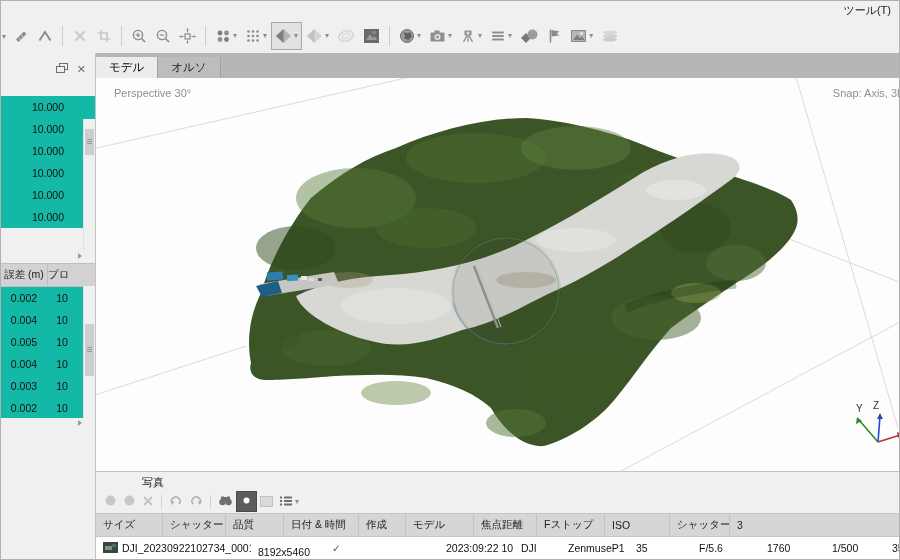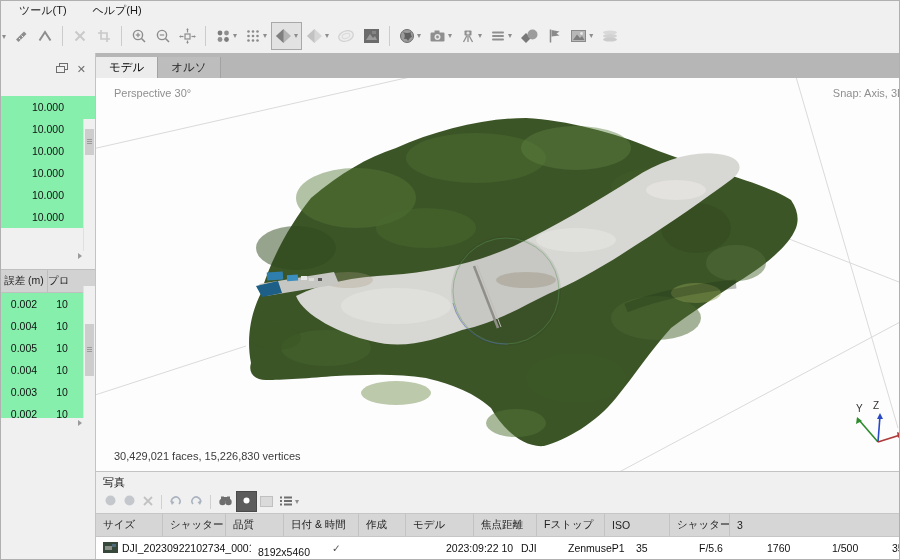--- a/index.html
+++ b/index.html
@@ -1,20 +1,20 @@
 <!DOCTYPE html>
 <html><head>
 <meta charset="utf-8">
 <style>
   html,body{margin:0;padding:0;}
   body{width:900px;height:560px;font-family:"Liberation Sans",sans-serif;background:#e9e9e9;}
   .app{position:relative;width:898px;height:558px;border:1px solid #b0b0b0;background:#f0f0f0;overflow:hidden;}
 
   
-  .menubar{position:absolute;left:0;top:0;width:100%;height:18px;background:#f0f0f0;display:flex;align-items:flex-start;}
+  .menubar{position:absolute;left:0;top:0;width:100%;height:18px;background:#f0f0f0;display:flex;align-items:flex-end;flex-direction:column;}
   .menu-item{font-size:11px;color:#1a1a1a;padding:2px 8px;margin-left:10px;cursor:default;}
   .menu-item:first-child{margin-left:10px;}
 
   
   .toolbar{position:absolute;left:0;top:18px;width:100%;height:34px;background:#f0f0f0;display:flex;align-items:center;border-bottom:1px solid #dcdcdc;}
   .tb{height:26px;display:flex;align-items:center;padding:0 3px;border:1px solid transparent;}
   .tb svg{display:block;}
   .tb.active{background:#e2e2e2;border:1px solid #a8a8a8;}
   .tsep{width:1px;height:20px;background:#cccccc;margin:0 5px;}
   .caret{font-size:8px;color:#8d8d8d;margin-left:2px;line-height:1;}
@@ -24,21 +24,21 @@
   .left-panel{position:absolute;left:0;top:52px;width:95px;height:506px;background:#f0f0f0;border-right:1px solid #c3c3c3;box-sizing:border-box;}
   .dock-controls{position:absolute;top:7px;right:9px;display:flex;gap:9px;align-items:center;}
   .dock-close{font-size:11px;color:#6e6e6e;line-height:1;}
   .ltable{position:absolute;left:0;width:94px;}
   .lt-headrow{display:flex;height:22px;background:#d2d2d2;border-top:1px solid #c0c0c0;border-bottom:1px solid #c0c0c0;}
   .lt-marker{width:15px;border-right:1px solid #bdbdbd;background:#cdcdcd;}
   .lt-h{flex:1;font-size:10.5px;color:#222;display:flex;align-items:center;justify-content:center;overflow:hidden;white-space:nowrap;}
   .lt-h2a{width:46px;border-right:1px solid #bdbdbd;font-size:10.5px;color:#222;display:flex;align-items:center;justify-content:center;}
   .lt-h2b{width:22px;font-size:10.5px;color:#222;display:flex;align-items:center;overflow:hidden;white-space:nowrap;}
   .lt-body{background:#ffffff;}
-  .lt-row{height:22px;display:flex;align-items:center;background:#86efac;}
+  .lt-row{height:22px;display:flex;align-items:center;background:#14b8a6;}
   .lt-cell{flex:1;text-align:center;font-size:10.5px;color:#111;}
   .lt-c2a{width:46px;text-align:center;font-size:10.5px;color:#111;}
   .lt-c2b{width:30px;text-align:center;font-size:10.5px;color:#111;}
   .vscroll{position:absolute;right:0;width:11px;background:#f0f0f0;border-left:1px solid #e0e0e0;}
   .vthumb{position:absolute;left:1px;width:9px;background:#cdcdcd;}
   .vthumb .grip{position:absolute;left:2px;top:50%;margin-top:-3px;width:5px;height:1px;background:#9a9a9a;box-shadow:0 2px 0 #9a9a9a,0 4px 0 #9a9a9a;}
   .hscroll{position:absolute;left:0;width:94px;height:10px;background:#f0f0f0;}
   .hscroll .arr{position:absolute;right:13px;top:2px;width:0;height:0;border-top:3px solid transparent;border-bottom:3px solid transparent;border-left:4px solid #9a9a9a;}
 
   
@@ -47,21 +47,21 @@
   .tab.active{background:#ececec;color:#000;}
 
   
   .viewport{position:absolute;left:95px;top:77px;right:0;height:393px;background:#fdfdfd;overflow:hidden;}
   .vp-label{position:absolute;font-size:11px;color:#8f8f8f;white-space:nowrap;}
   .vp-stats{position:absolute;left:18px;bottom:9px;font-size:11px;color:#3c3c3c;white-space:nowrap;}
   .axis-label{position:absolute;font-size:10px;color:#333;}
 
   
   .photos{position:absolute;left:95px;top:470px;right:0;height:90px;background:#f0f0f0;border-top:1px solid #c3c3c3;box-sizing:border-box;}
-  .ph-title{font-size:11px;color:#1a1a1a;padding:3px 0 0 7px;height:15px;}
+  .ph-title{font-size:11px;color:#1a1a1a;padding:3px 0 0 7px;height:15px;margin-left:39px;}
   .ph-toolbar{height:23px;display:flex;align-items:center;padding-left:5px;}
   .pb{height:19px;display:flex;align-items:center;padding:0 3px;}
   .pb.active{background:#5c5c5c;border:1px solid #4a4a4a;}
   .psep{width:1px;height:14px;background:#d0d0d0;margin:0 4px;}
   .ph-table{background:#fff;}
   .ph-headrow{display:flex;height:22px;background:#d6d6d6;border-top:1px solid #c6c6c6;border-bottom:1px solid #c6c6c6;overflow:hidden;}
   .ph-h{font-size:10.5px;color:#222;display:flex;align-items:center;padding-left:7px;border-right:1px solid #c3c3c3;box-sizing:border-box;flex-shrink:0;white-space:nowrap;overflow:hidden;}
   .sortmark{margin-left:auto;margin-right:6px;font-size:8px;color:#8f8f8f;}
   .ph-row{display:flex;height:22px;background:#fff;align-items:center;overflow:hidden;border-bottom:1px solid #ededed;}
   .ph-c{font-size:10.5px;color:#111;padding-left:7px;box-sizing:border-box;flex-shrink:0;white-space:nowrap;overflow:hidden;display:flex;align-items:center;}
@@ -324,21 +324,21 @@
     </div>
     <div class="vscroll" style="top:66px;height:132px;">
       <div class="vthumb" style="top:10px;height:26px;">
           <span class="grip"></span>
         </div>
     </div>
     <div class="hscroll" style="top:198px;">
         <span class="arr"></span>
       </div>
 
-    <div class="ltable" style="top:216px;">
+    <div class="ltable" style="top:210px;">
       <div class="lt-headrow">
         <div class="lt-h2a">誤差 (m)</div>
         <div class="lt-h2b">プロジ</div>
       </div>
       <div class="lt-body">
         <div class="lt-row">
             <div class="lt-c2a">0.002</div>
             <div class="lt-c2b">10</div>
           </div>
         <div class="lt-row">
@@ -444,21 +444,20 @@
         <polygon points="761,339 760,346 766,343" fill="#2e8b2e"></polygon>
         <line x1="782" y1="364" x2="784" y2="338" stroke="#2848c8"></line>
         <polygon points="784,335 781,341 787,341" fill="#2848c8"></polygon>
         <line x1="782" y1="364" x2="804" y2="357" stroke="#b03a3a"></line>
         <polygon points="807,356 801,354 802,360" fill="#b03a3a"></polygon>
       </g>
     </svg>
 
     <div class="vp-label" style="left:18px;top:9px;">Perspective 30°</div>
     <div class="vp-label" style="right:-6px;top:9px;">Snap: Axis, 3D</div>
-    <div class="vp-stats">30,429,021 faces, 15,226,830 vertices</div>
     <div class="axis-label" style="left:760px;top:325px;">Y</div>
     <div class="axis-label" style="left:777px;top:322px;">Z</div>
   </div>
 
   <div class="photos">
     <div class="ph-title">写真</div>
     <div class="ph-toolbar">
       <div class="pb">
           <span><svg width="13" height="13">
               <circle cx="6.5" cy="6.5" r="5" fill="#c4c8cc"></circle>

